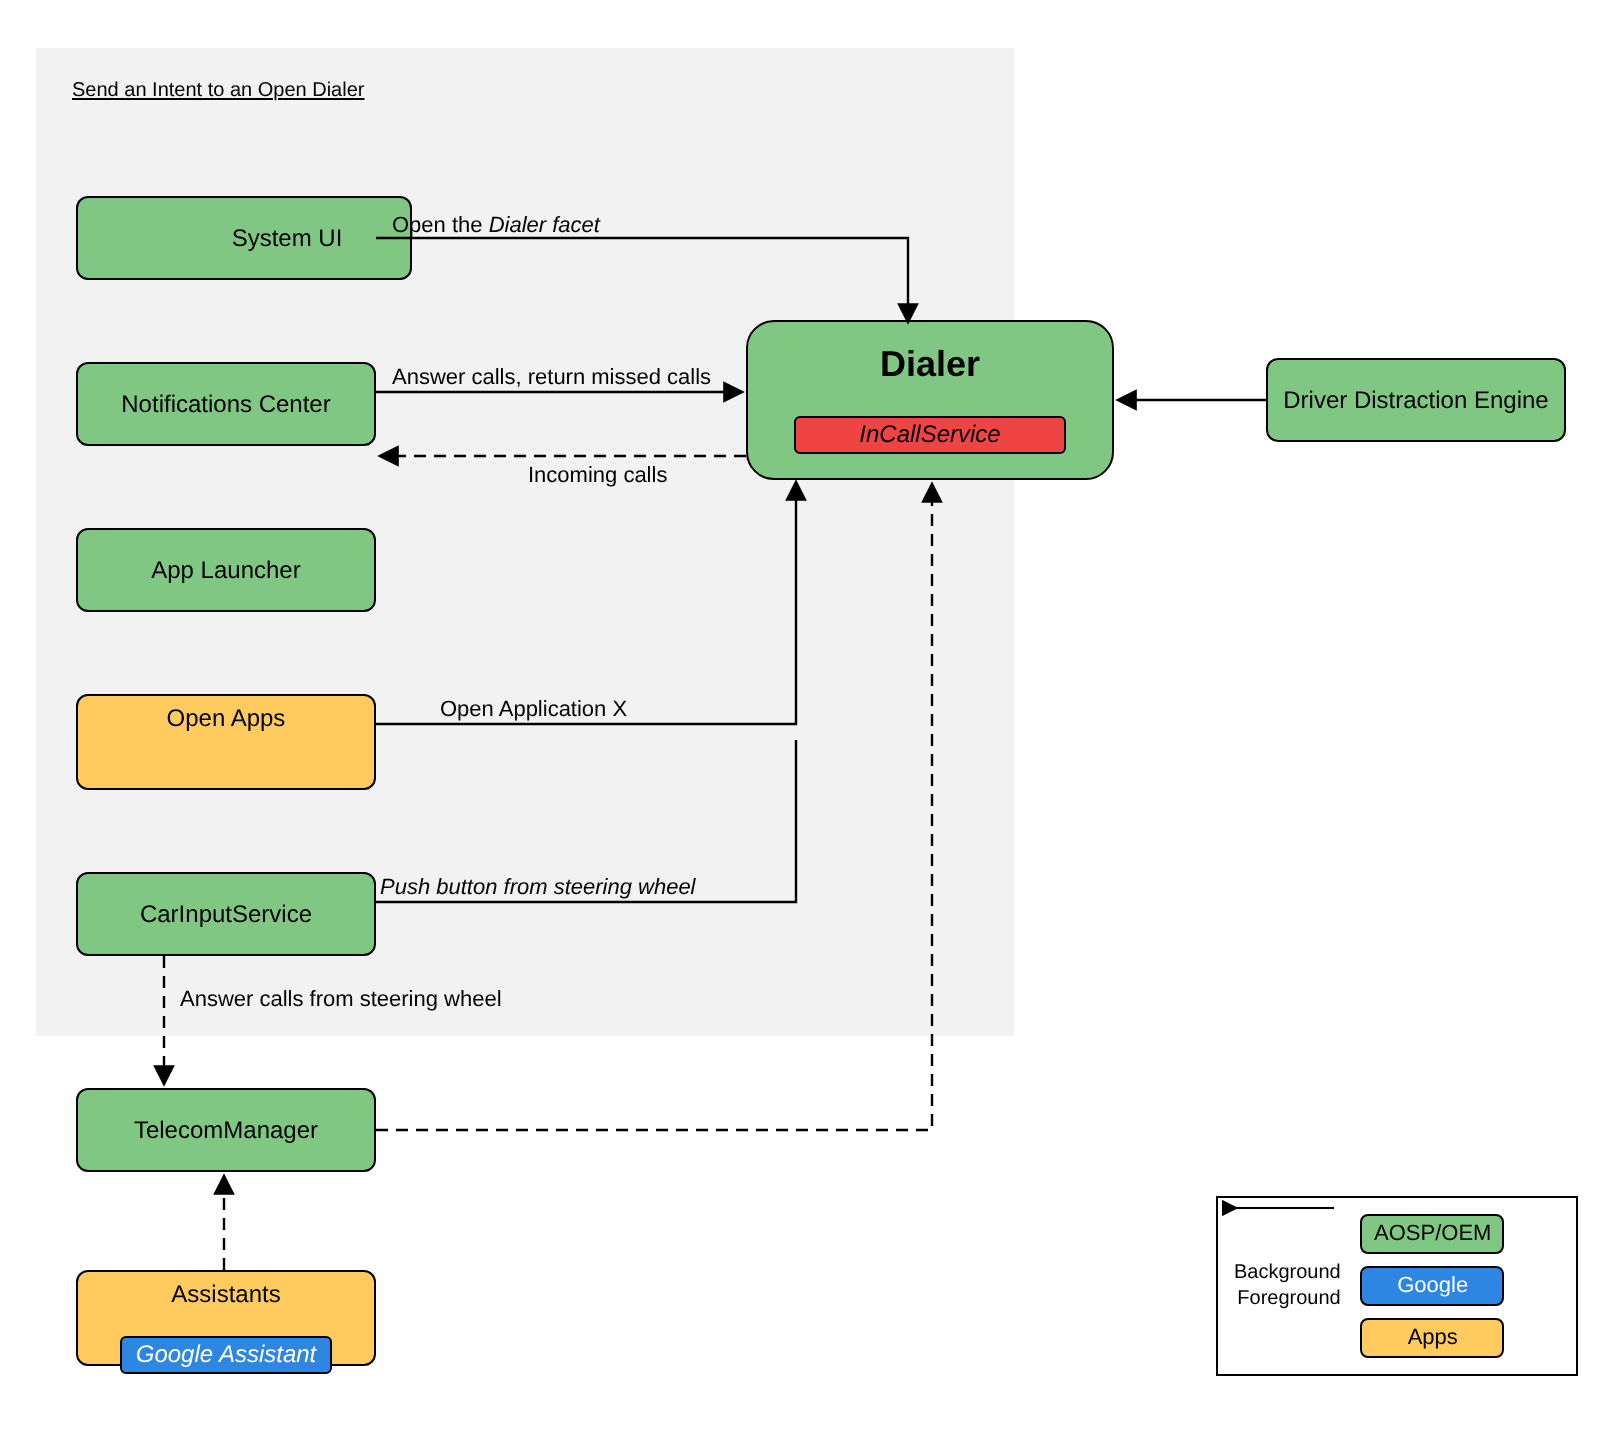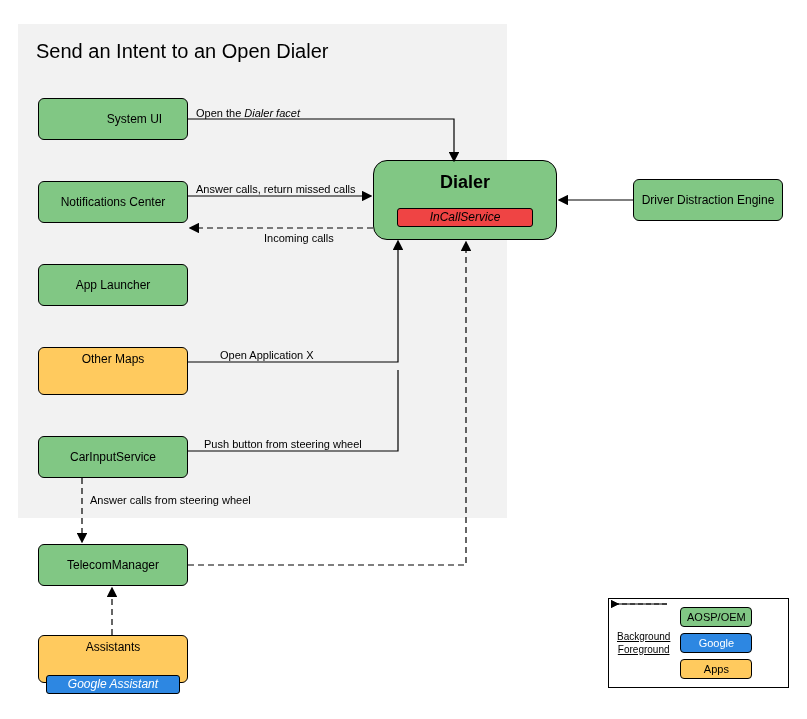--- a/index.html
+++ b/index.html
@@ -7,21 +7,21 @@
     width:807px;height:719px;
     font-family:"Helvetica Neue",Arial,sans-serif;
     font-size:12px;color:#000;
     position:relative;background:#fff;
   }
   .panel{
     position:absolute;left:18px;top:24px;width:489px;height:494px;
     background:#f2f2f2;
   }
   .panel-title{
-    position:absolute;left:18px;top:16px;font-size:20px;
+    position:absolute;left:18px;top:16px;font-size:10px;text-decoration:underline;
   }
   .box{
     position:absolute;border:1px solid #000;border-radius:6px;
     display:flex;flex-direction:column;align-items:center;justify-content:center;
     box-sizing:border-box;text-align:center;line-height:1.25;
   }
   .green{background:#81c784;}
   .yellow{background:#ffca5e;}
   .blue{background:#2d87e2;color:#fff;}
   .subpill{
@@ -33,57 +33,57 @@
   svg{position:absolute;left:0;top:0;pointer-events:none;}
   .legend{
     position:absolute;border:1px solid #000;box-sizing:border-box;
     padding:6px 8px;display:flex;gap:10px;align-items:center;
   }
   .legend-col{display:flex;flex-direction:column;gap:6px;align-items:center;}
   .legend-swatch{
     width:70px;height:18px;border:1px solid #000;border-radius:4px;
     display:flex;align-items:center;justify-content:center;font-size:11px;
   }
-  .legend-arrows{display:flex;flex-direction:column;gap:2px;font-size:10px;align-items:center;text-decoration:underline;}
+  .legend-arrows{display:flex;flex-direction:column;gap:2px;font-size:10px;align-items:flex-end;}
   .arrow-sample{display:flex;flex-direction:column;align-items:center;gap:2px;}
 </style>
 </head>
 <body>
 
 <div class="panel">
   <div class="panel-title">Send an Intent to an Open Dialer</div>
 </div>
 
-<div class="box green" style="left:38px;top:98px;width:150px;height:42px;padding-left:43px;">
+<div class="box green" style="left:38px;top:98px;width:168px;height:42px;padding-left:43px;">
   <span>System UI</span>
 </div>
 
 <div class="box green" style="left:38px;top:181px;width:150px;height:42px;">
   <span>Notifications Center</span>
 </div>
 
 <div class="box green" style="left:38px;top:264px;width:150px;height:42px;">
   <span>App Launcher</span>
 </div>
 
 <div class="box yellow" style="left:38px;top:347px;width:150px;height:48px;justify-content:flex-start;padding-top:4px;">
-  <span>Other Maps</span>
+  <span>Open Apps</span>
 </div>
 
 <div class="box green" style="left:38px;top:436px;width:150px;height:42px;">
   <span>CarInputService</span>
 </div>
 
 <div class="box green" style="left:38px;top:544px;width:150px;height:42px;">
   <span>TelecomManager</span>
 </div>
 
-<div class="box yellow" style="left:38px;top:635px;width:150px;height:48px;justify-content:flex-start;padding-top:4px;gap:20px;">
+<div class="box yellow" style="left:38px;top:635px;width:150px;height:48px;justify-content:flex-start;padding-top:4px;">
   <span>Assistants</span>
-  <div class="subpill blue" style="width:134px;margin-top:0;">
+  <div class="subpill blue" style="width:106px;margin-top:13px;">
     <span>Google Assistant</span>
   </div>
 </div>
 
 <div class="box green" style="left:373px;top:160px;width:184px;height:80px;justify-content:flex-start;padding-top:10px;border-radius:14px;">
   <span style="font-weight:bold;font-size:18px;">Dialer</span>
   <div class="subpill" style="background:#ef4444;width:136px;margin-top:14px;">
     <span>InCallService</span>
   </div>
 </div>
@@ -91,21 +91,21 @@
 <div class="box green" style="left:633px;top:179px;width:150px;height:42px;">
   <span>Driver Distraction Engine</span>
 </div>
 
 <span class="lbl" style="left:196px;top:107px;">
   <span>Open the </span><i>Dialer facet</i>
 </span>
 <span class="lbl" style="left:196px;top:183px;">Answer calls, return missed calls</span>
 <span class="lbl" style="left:264px;top:232px;">Incoming calls</span>
 <span class="lbl" style="left:196px;top:349px;margin-left:24px;">Open Application X</span>
-<span class="lbl" style="left:204px;top:438px;">Push button from steering wheel</span>
+<span class="lbl" style="left:190px;top:438px;font-style:italic;">Push button from steering wheel</span>
 <span class="lbl" style="left:90px;top:494px;">Answer calls from steering wheel</span>
 
 <svg width="807" height="719">
   <defs>
     <marker id="ah" markerWidth="9" markerHeight="9" refX="7" refY="4.5" orient="auto">
       <path d="M0,0 L9,4.5 L0,9 z" fill="#000"></path>
     </marker>
   </defs>
 
   <path d="M188,119 H454 V160" fill="none" stroke="#000" stroke-width="1.2" marker-end="url(#ah)"></path>

